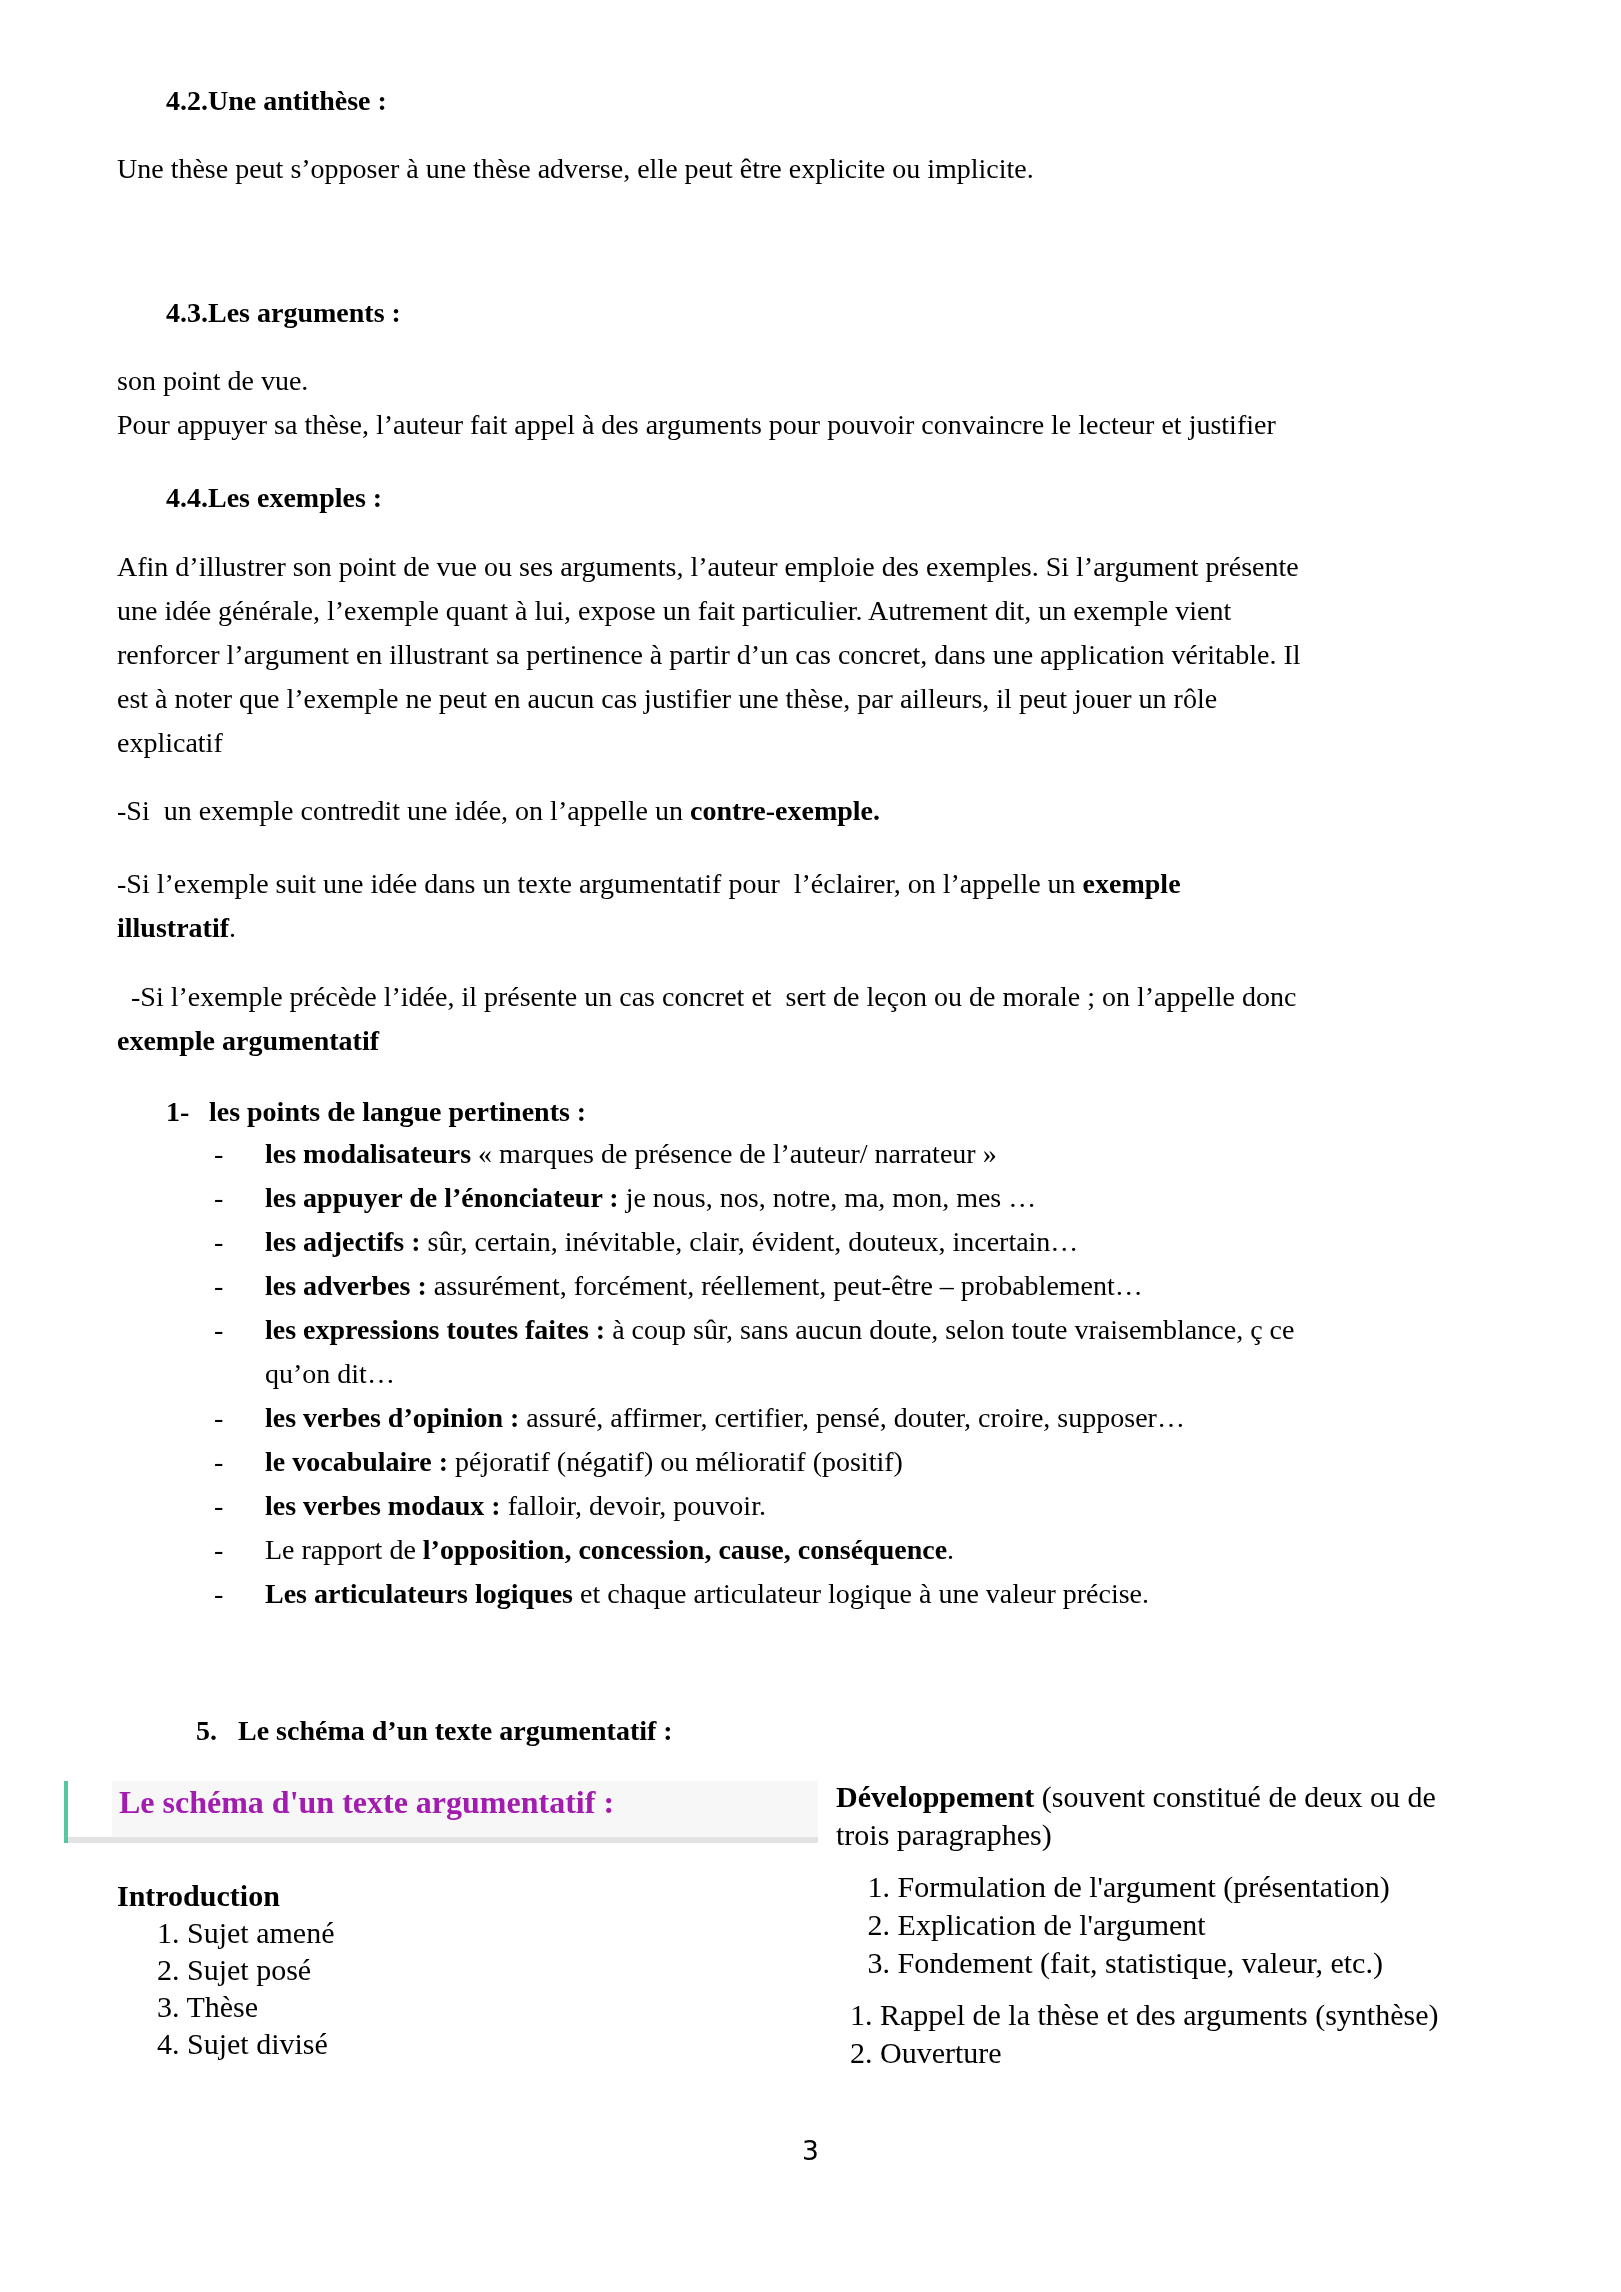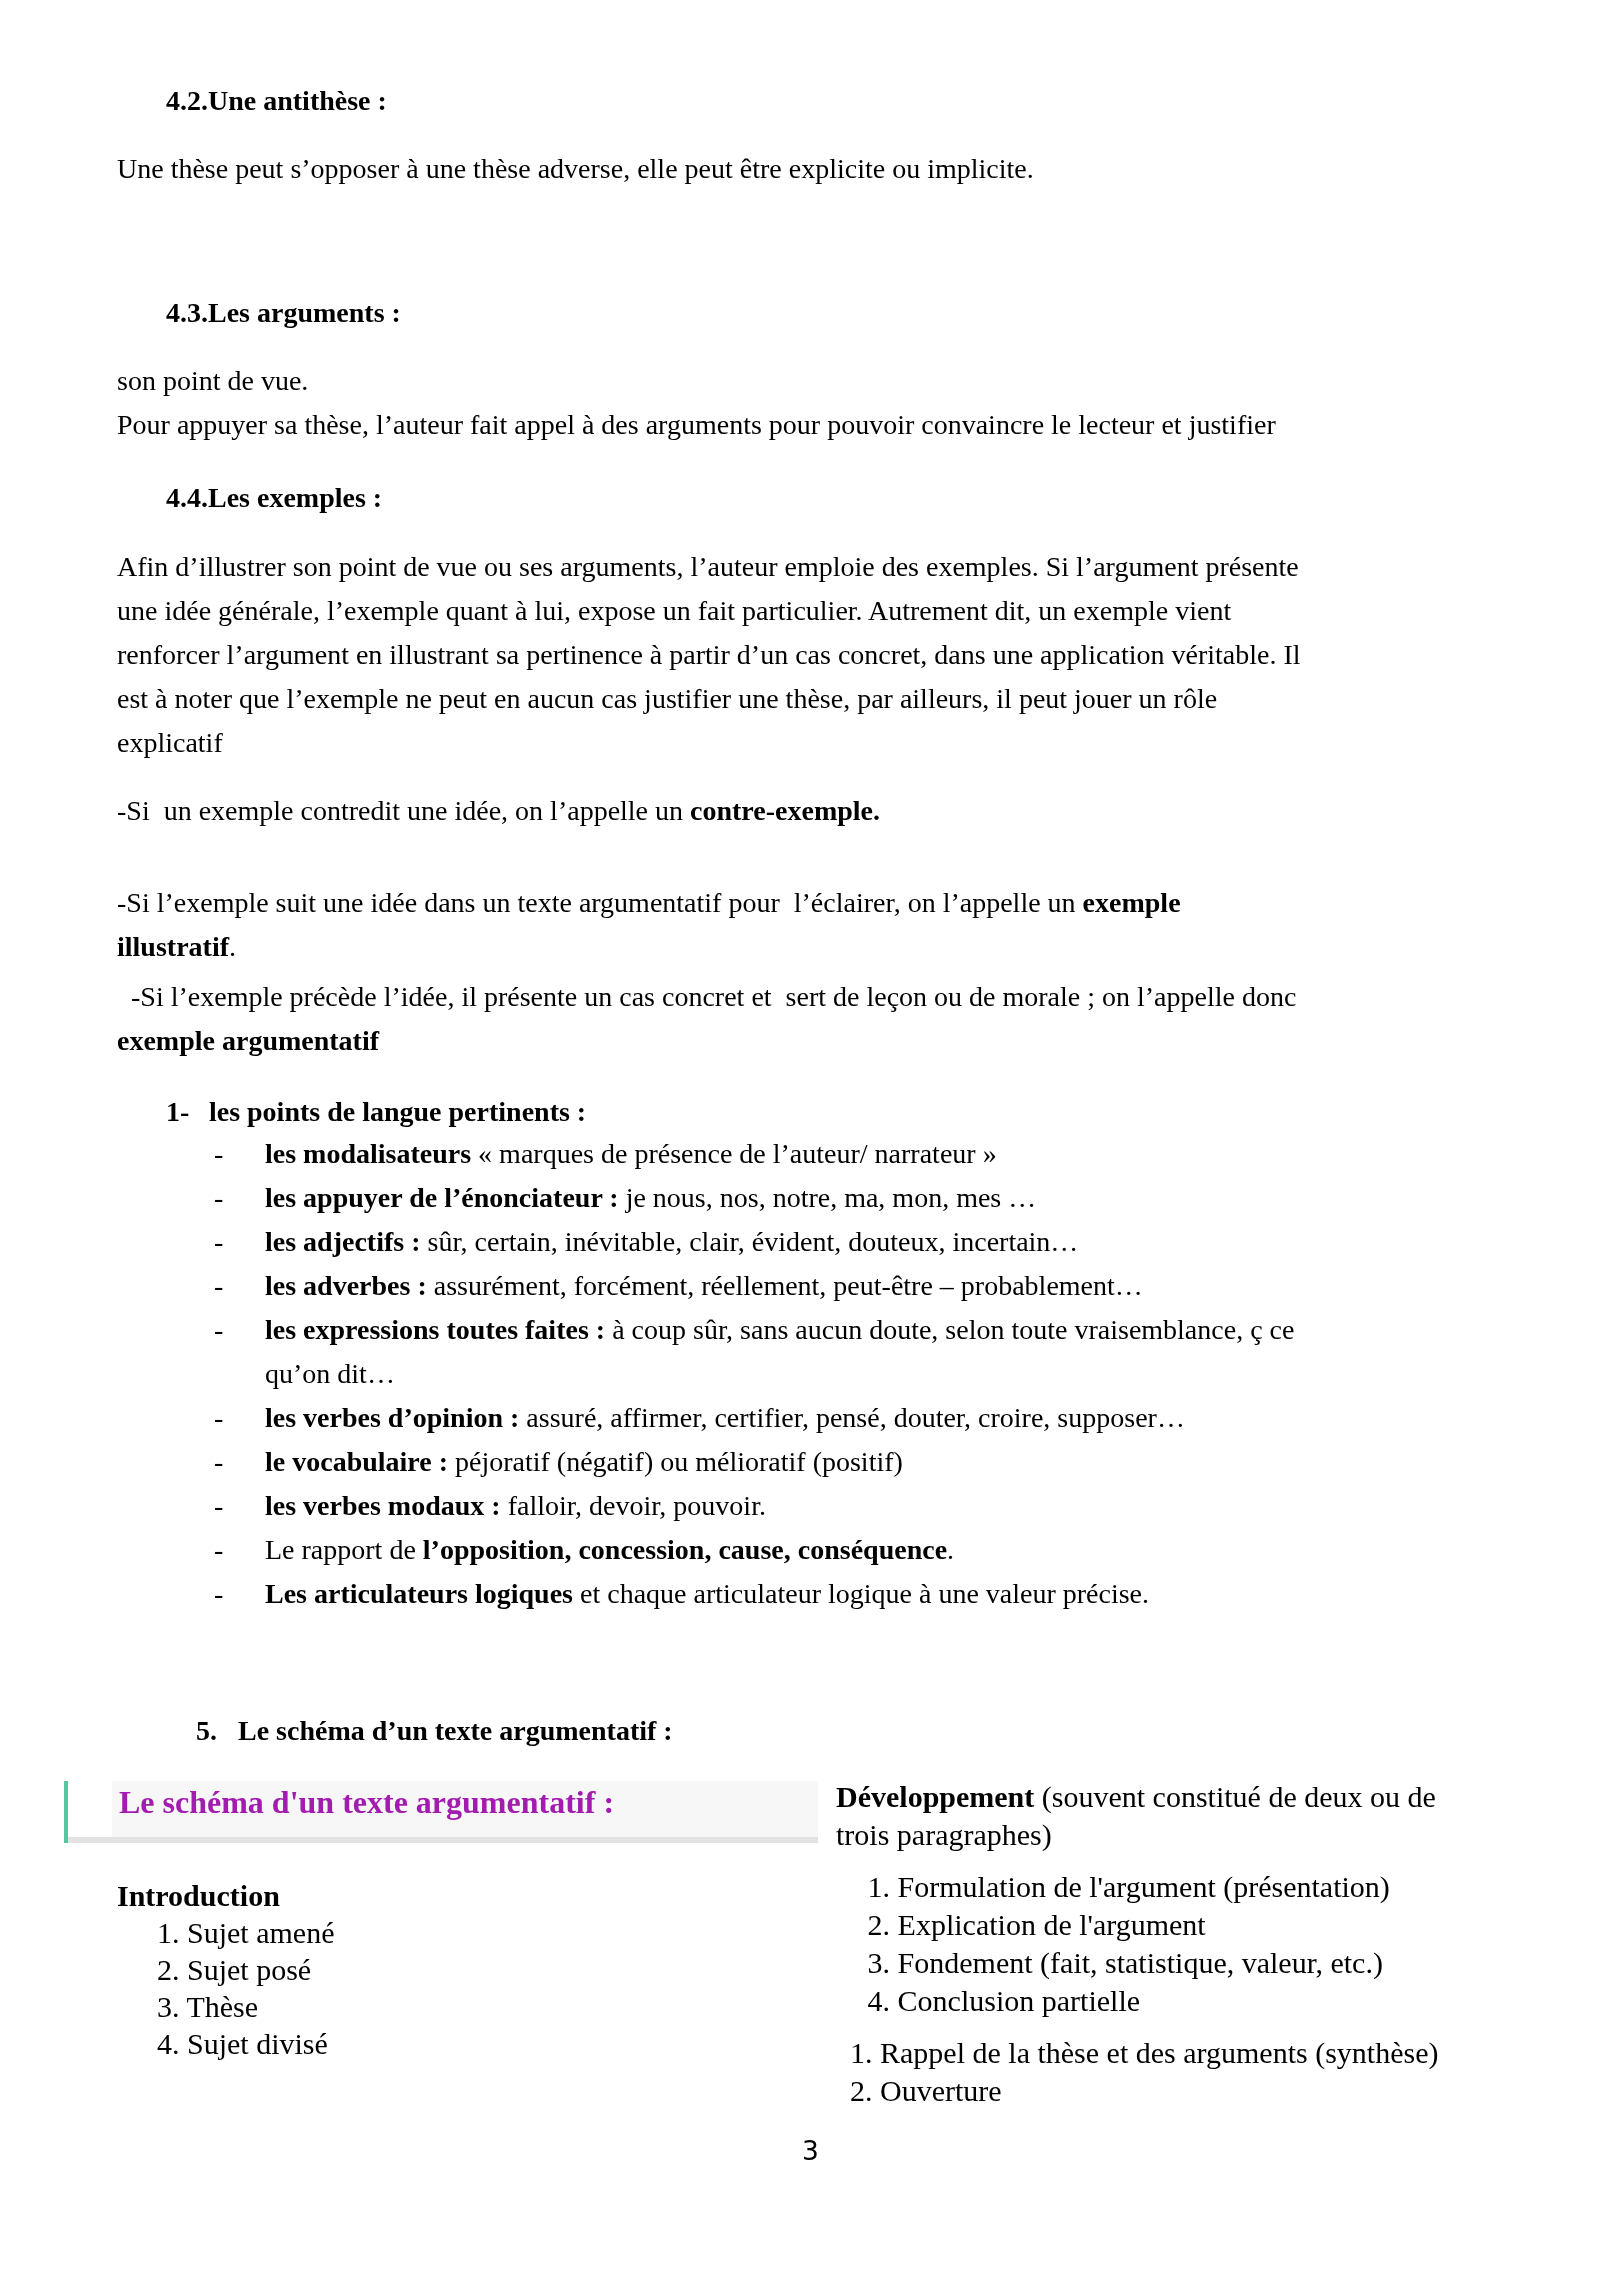--- a/index.html
+++ b/index.html
@@ -65,21 +65,21 @@
   <div>Afin d’illustrer son point de vue  ou ses arguments, l’auteur emploie des exemples. Si l’argument présente</div>
   <div>une idée générale, l’exemple quant à lui, expose un fait particulier. Autrement dit, un exemple vient</div>
   <div>renforcer l’argument en illustrant sa pertinence à partir d’un cas concret, dans une application véritable. Il</div>
   <div>est à noter que l’exemple ne peut en aucun cas justifier une thèse, par ailleurs, il peut jouer un rôle</div>
   <div>explicatif</div>
 </div>
 
 <div class="abs para" style="top:789px; white-space:pre;"><span>-Si  un exemple contredit une idée, on l’appelle un </span><b>contre-exemple.</b></div>
 
 <div class="abs para" style="top:862px;">
-  <div style="white-space:pre;margin-top:19px;"><span>-Si l’exemple suit une idée dans un texte argumentatif pour  l’éclairer, on l’appelle un </span><b>exemple</b></div>
+  <div style="white-space:pre;"><span>-Si l’exemple suit une idée dans un texte argumentatif pour  l’éclairer, on l’appelle un </span><b>exemple</b></div>
   <div><b>illustratif</b><span>.</span></div>
 </div>
 
 <div class="abs para" style="top:975px;">
   <div style="white-space:pre;">  -Si l’exemple précède l’idée, il présente un cas concret et  sert de leçon ou de morale ; on l’appelle donc</div>
   <div><b>exemple argumentatif</b></div>
 </div>
 
 <div class="abs lang-title" style="left:166px; top:1092px;">
   <span>1-</span><span style="display:inline-block; width:19.6px;"></span><span>les points de langue pertinents :</span>
@@ -116,21 +116,20 @@
   </ol>
 </div>
 
 <div class="abs col-right">
   <div><b>Développement</b><span> (souvent constitué de deux ou de</span></div>
   <div>trois paragraphes)</div>
   <ol class="dev">
     <li>1. Formulation de l'argument (présentation)</li>
     <li>2. Explication de l'argument</li>
     <li>3. Fondement (fait, statistique, valeur, etc.)</li>
-    <li>4. Conclusion partielle</li>
   </ol>
   <ol>
     <li>1. Rappel de la thèse et des arguments (synthèse)</li>
     <li>2. Ouverture</li>
   </ol>
 </div>
 
 <div class="abs page-number">3</div>
 
 

